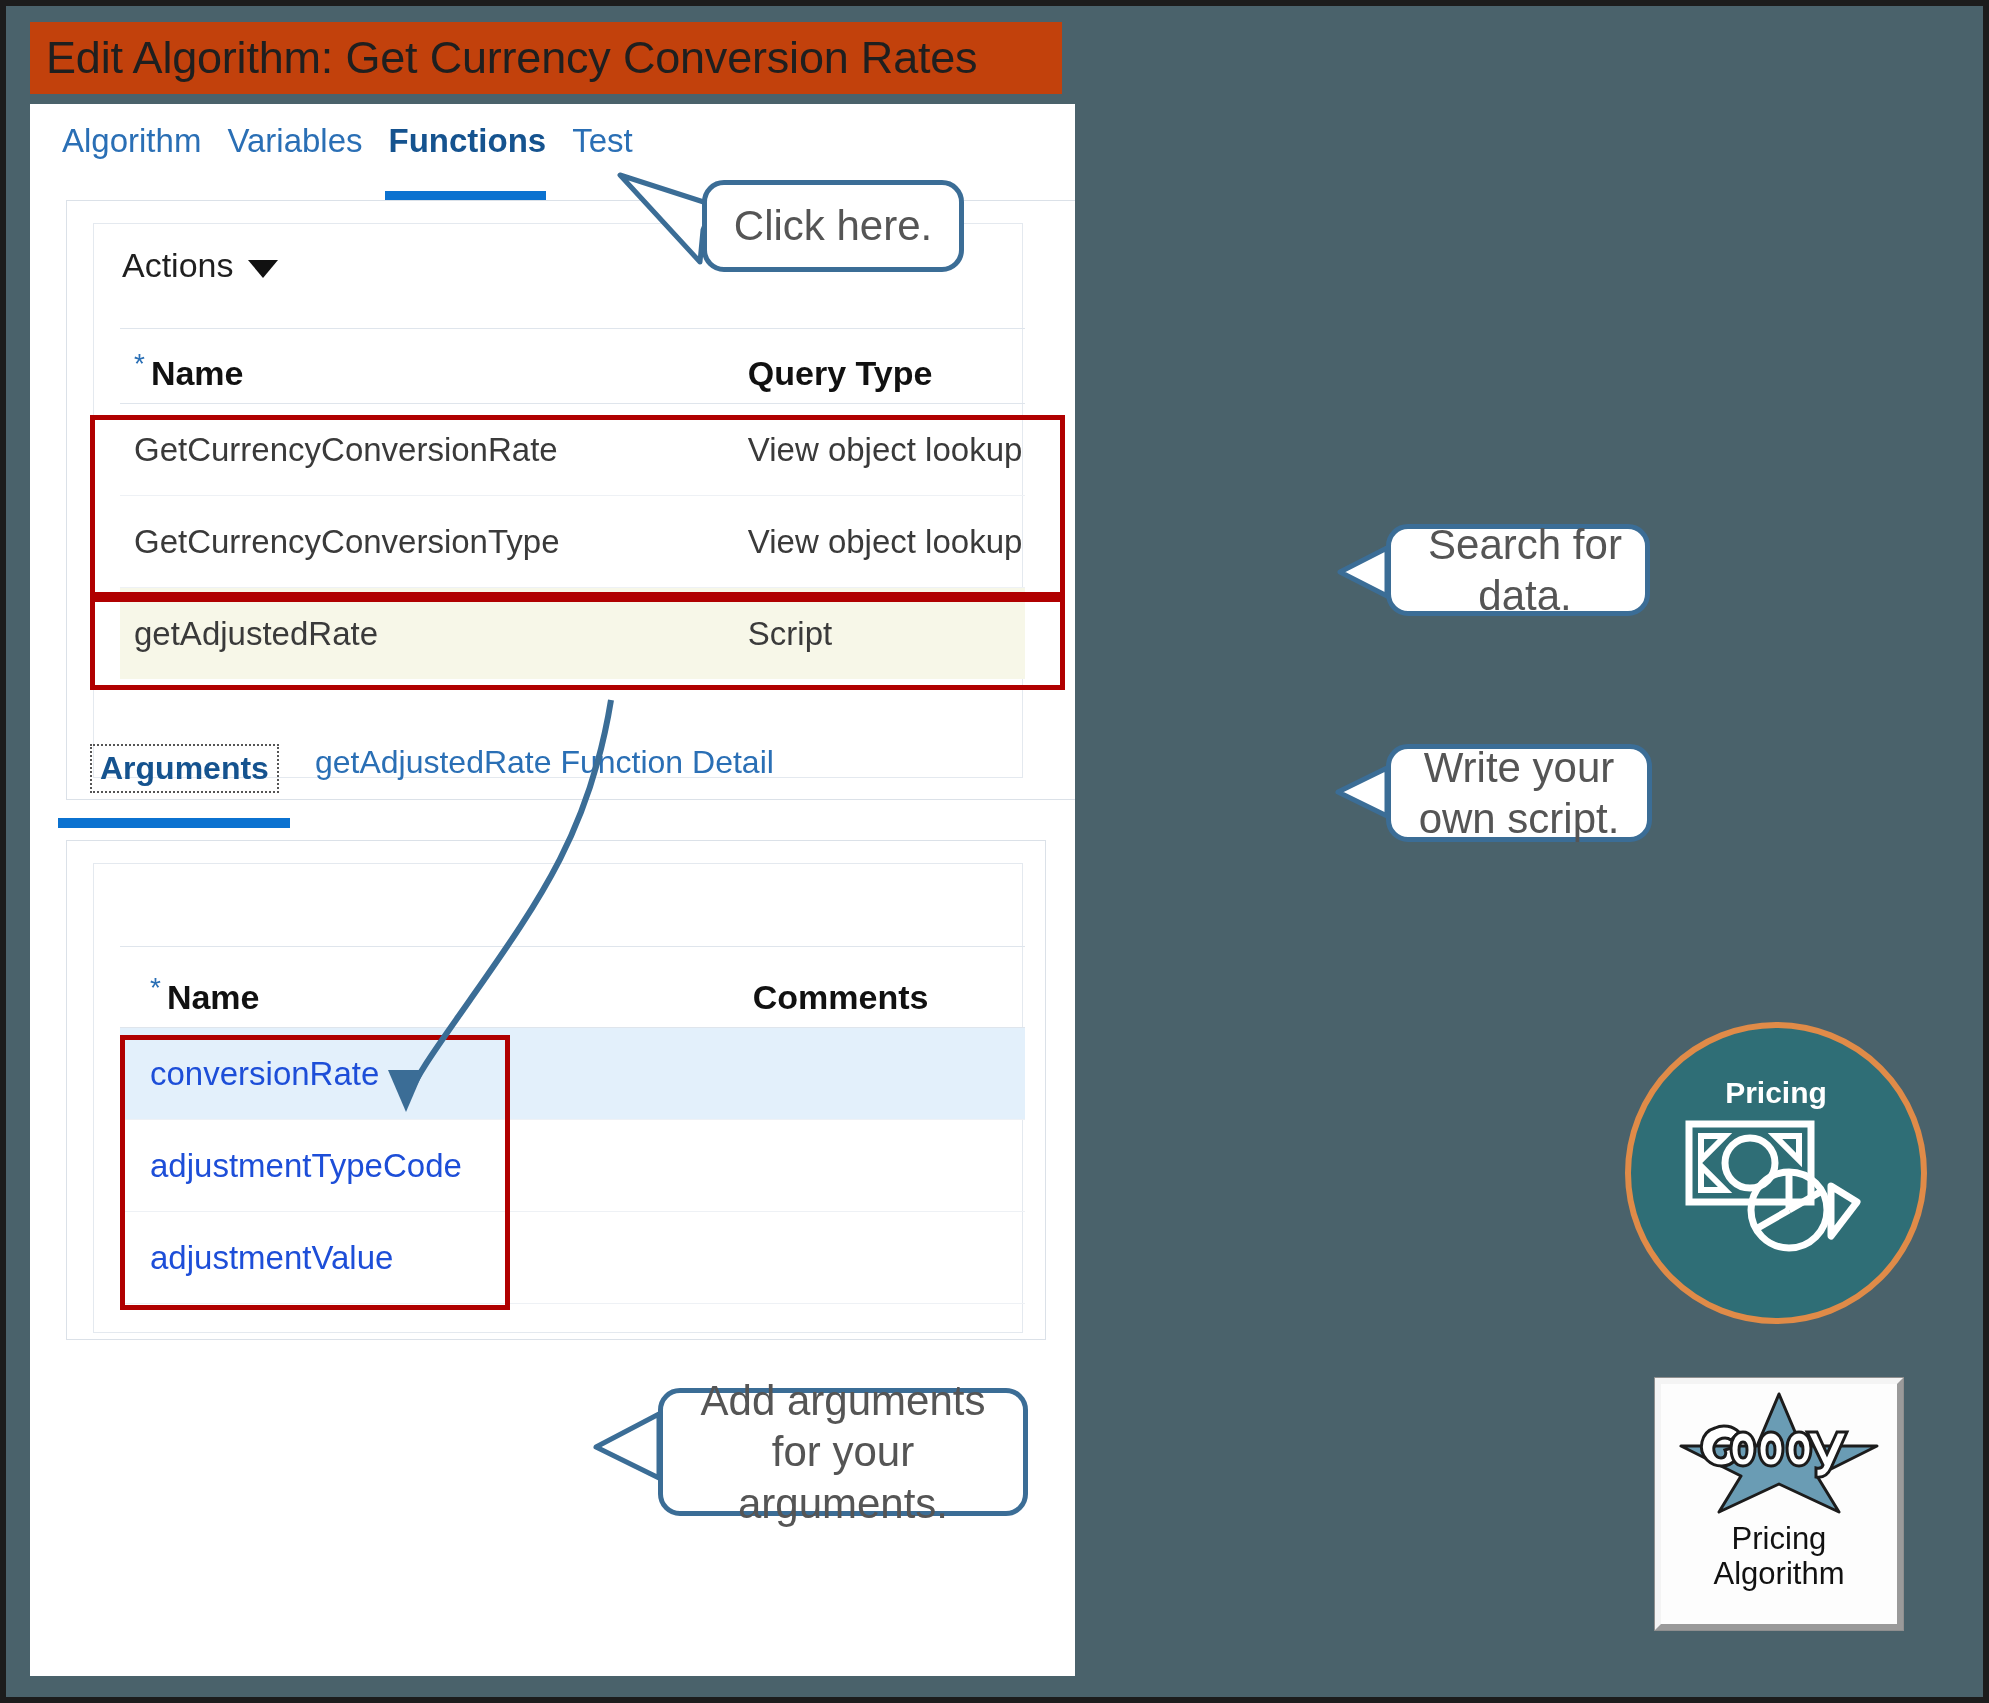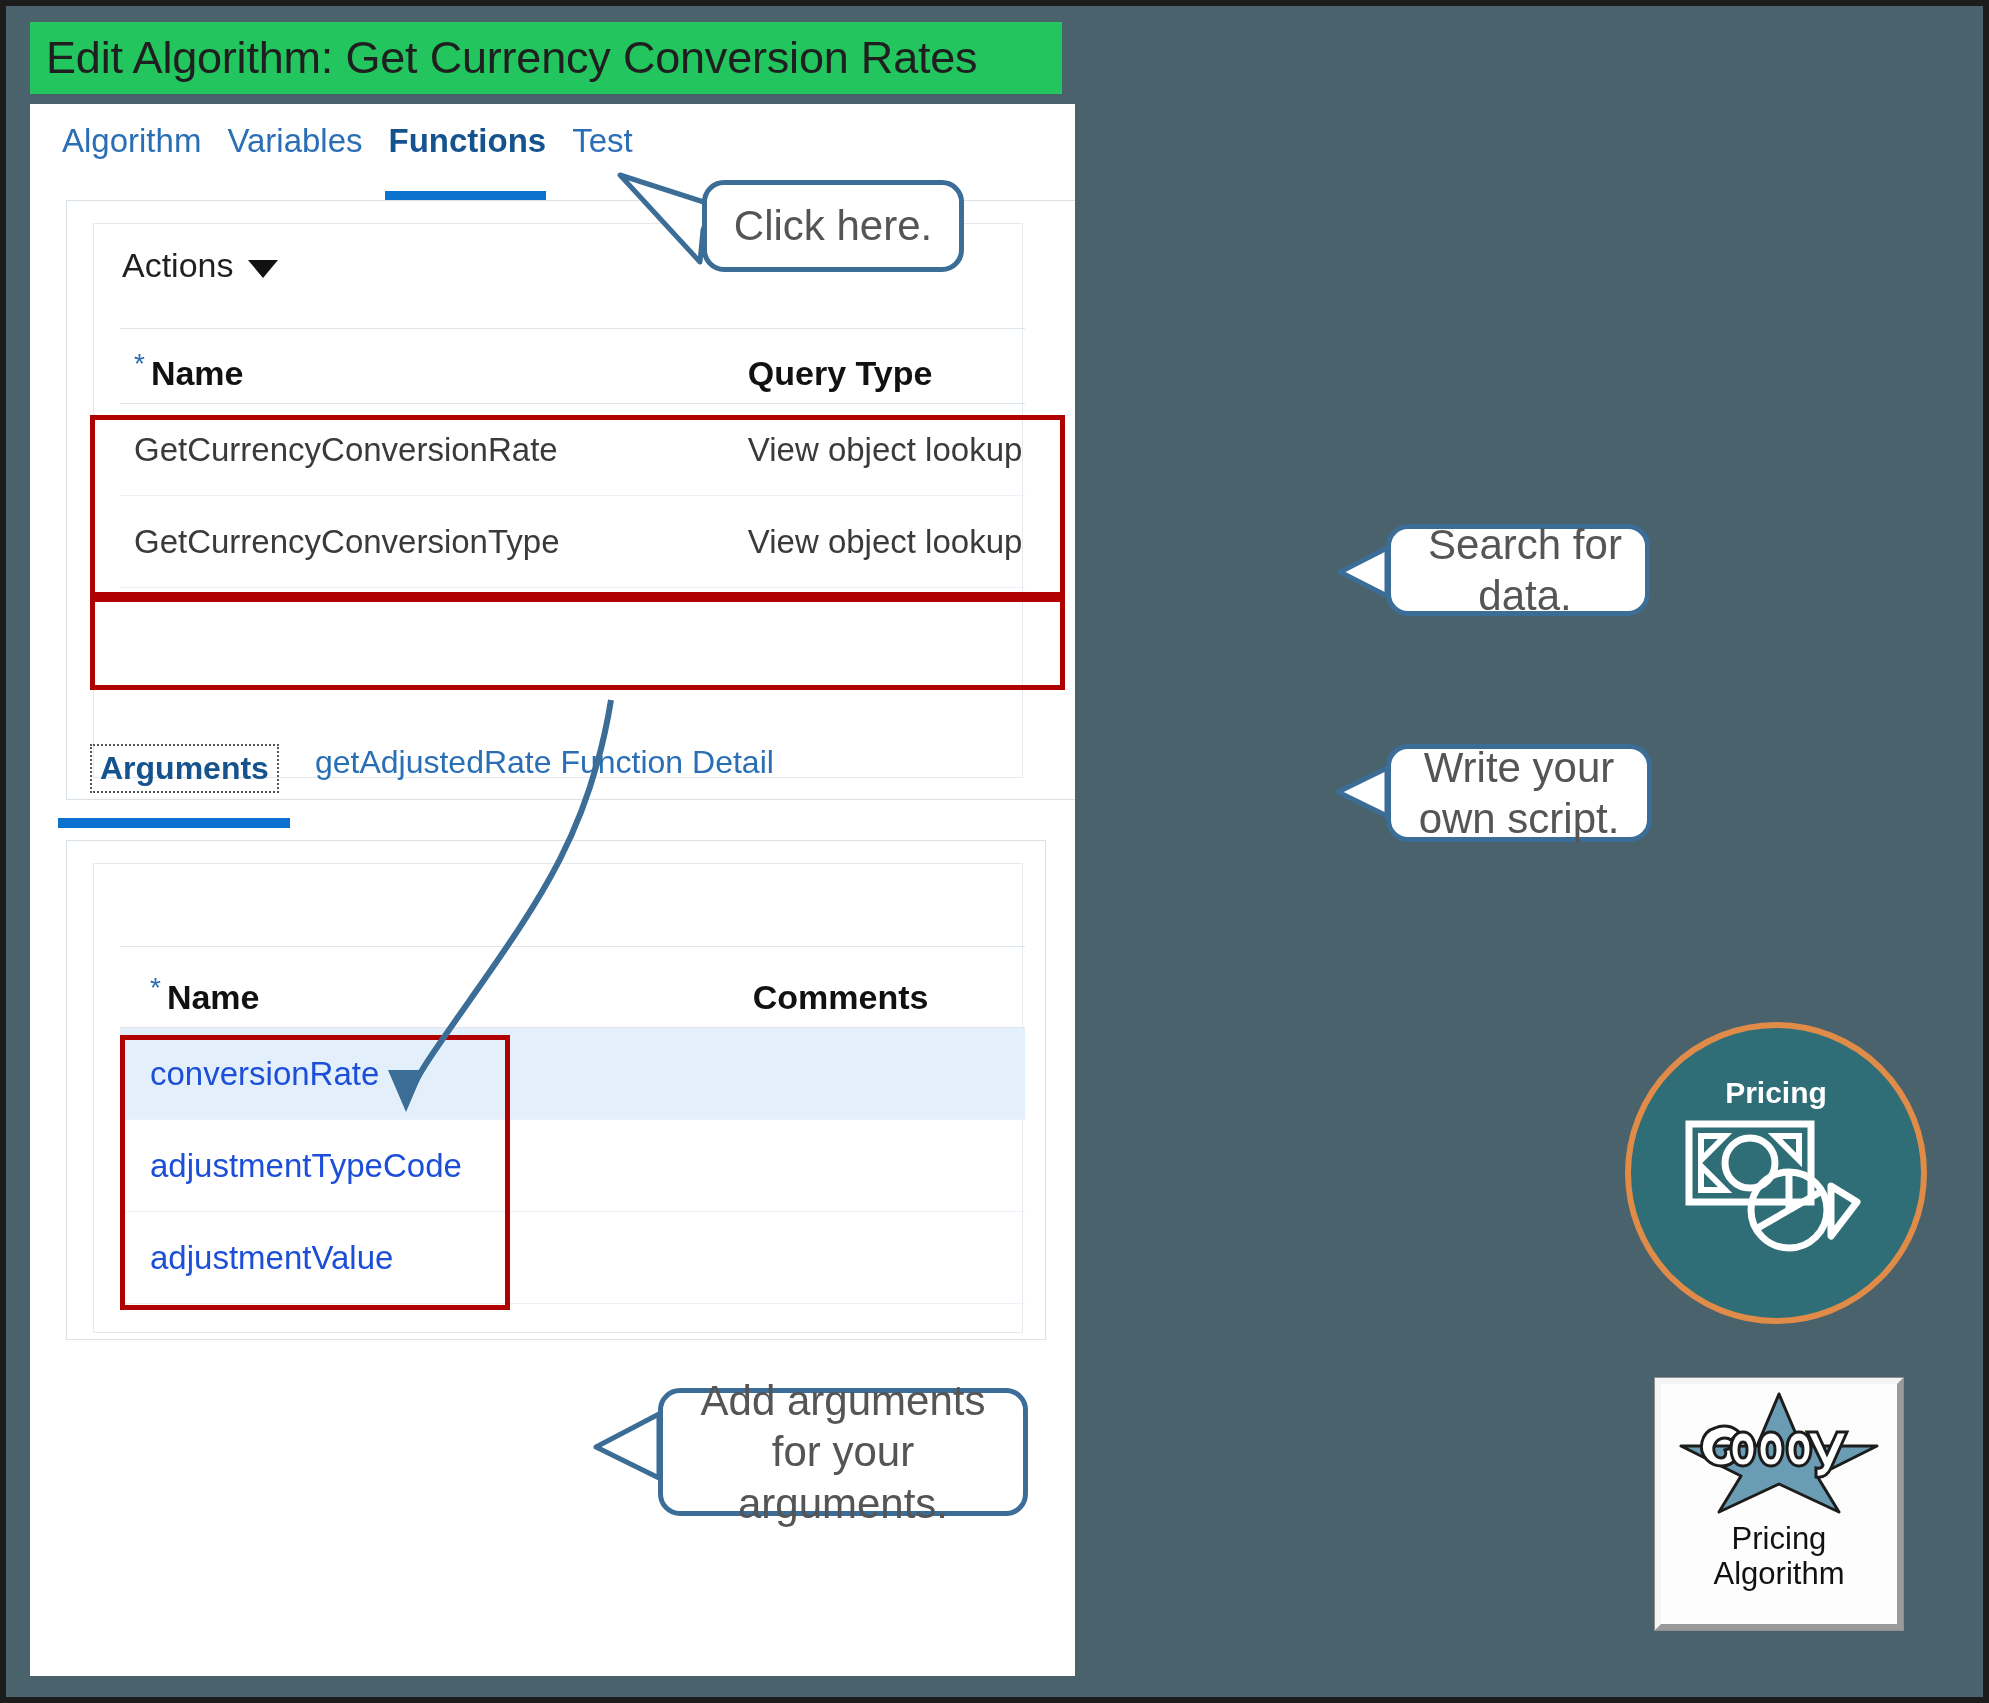--- a/index.html
+++ b/index.html
@@ -15,21 +15,21 @@
   
   .frame-border{
     position:absolute;left:0;top:0;width:1989px;height:1703px;
     border:6px solid #1c1c1c;box-sizing:border-box;
     background:#4a626b;
   }
 
   
   .title-bar{
     position:absolute;left:30px;top:22px;width:1032px;height:72px;
-    background:#22c55e;display:flex;align-items:center;
+    background:#c2410c;display:flex;align-items:center;
   }
   .title-text{
     font-size:45px;color:#1f1f1f;padding-left:16px;
     white-space:nowrap;letter-spacing:-0.2px;
   }
 
   
   .app-panel{
     position:absolute;left:30px;top:104px;width:1045px;height:1572px;
     background:#ffffff;overflow:hidden;
@@ -200,20 +200,24 @@
             <div class="col col-type">Query Type</div>
           </div>
 
           <div class="fx-row">
             <div class="c1">GetCurrencyConversionRate</div>
             <div class="c2">View object lookup</div>
           </div>
           <div class="fx-row">
             <div class="c1">GetCurrencyConversionType</div>
             <div class="c2">View object lookup</div>
+          </div>
+          <div class="fx-row script-row">
+            <div class="c1">getAdjustedRate</div>
+            <div class="c2">Script</div>
           </div>
         </div>
 
       </div>
     </div>
 
     <div class="arg-tabs">
       <div class="arg-tab active">
         <span>Arguments</span>
       </div>

